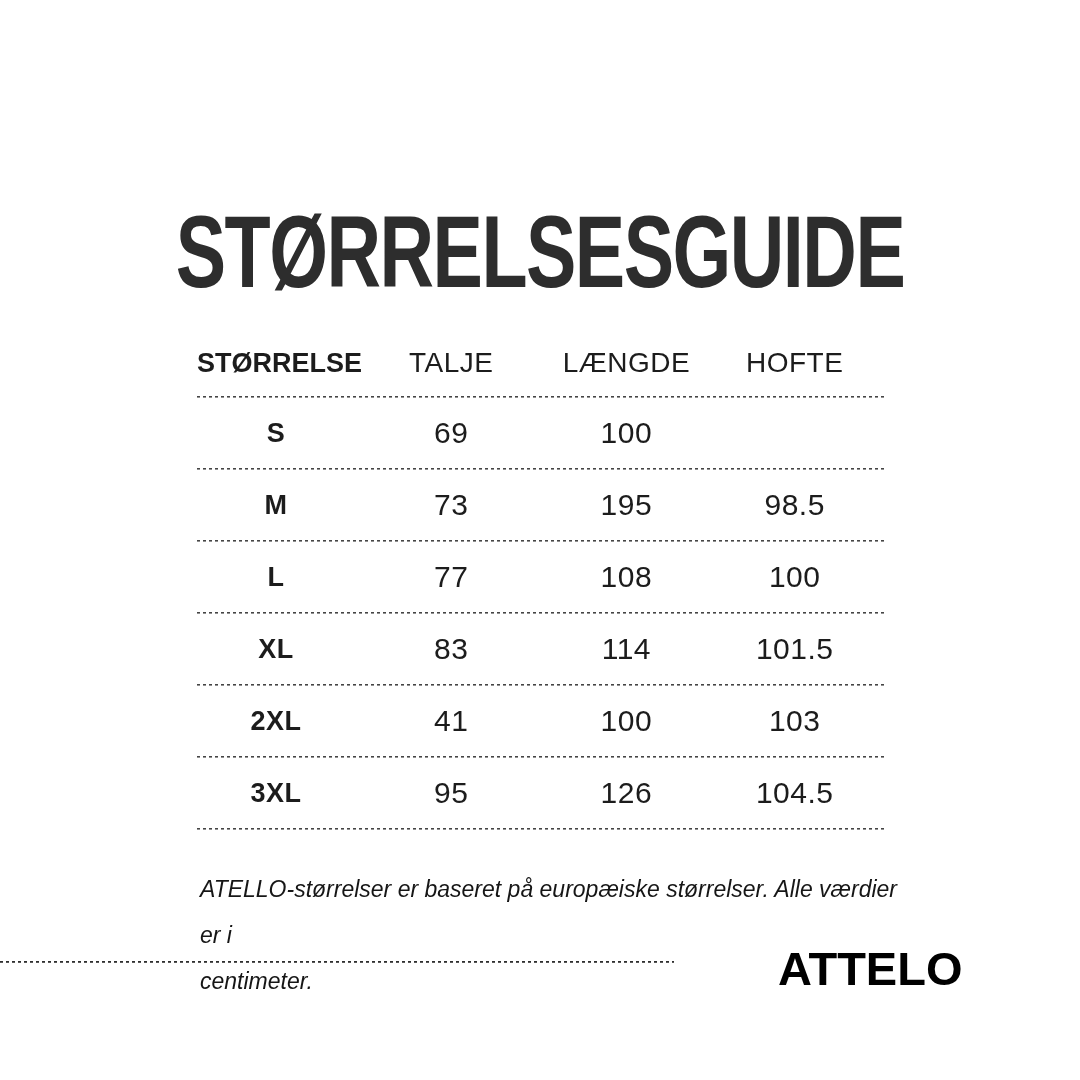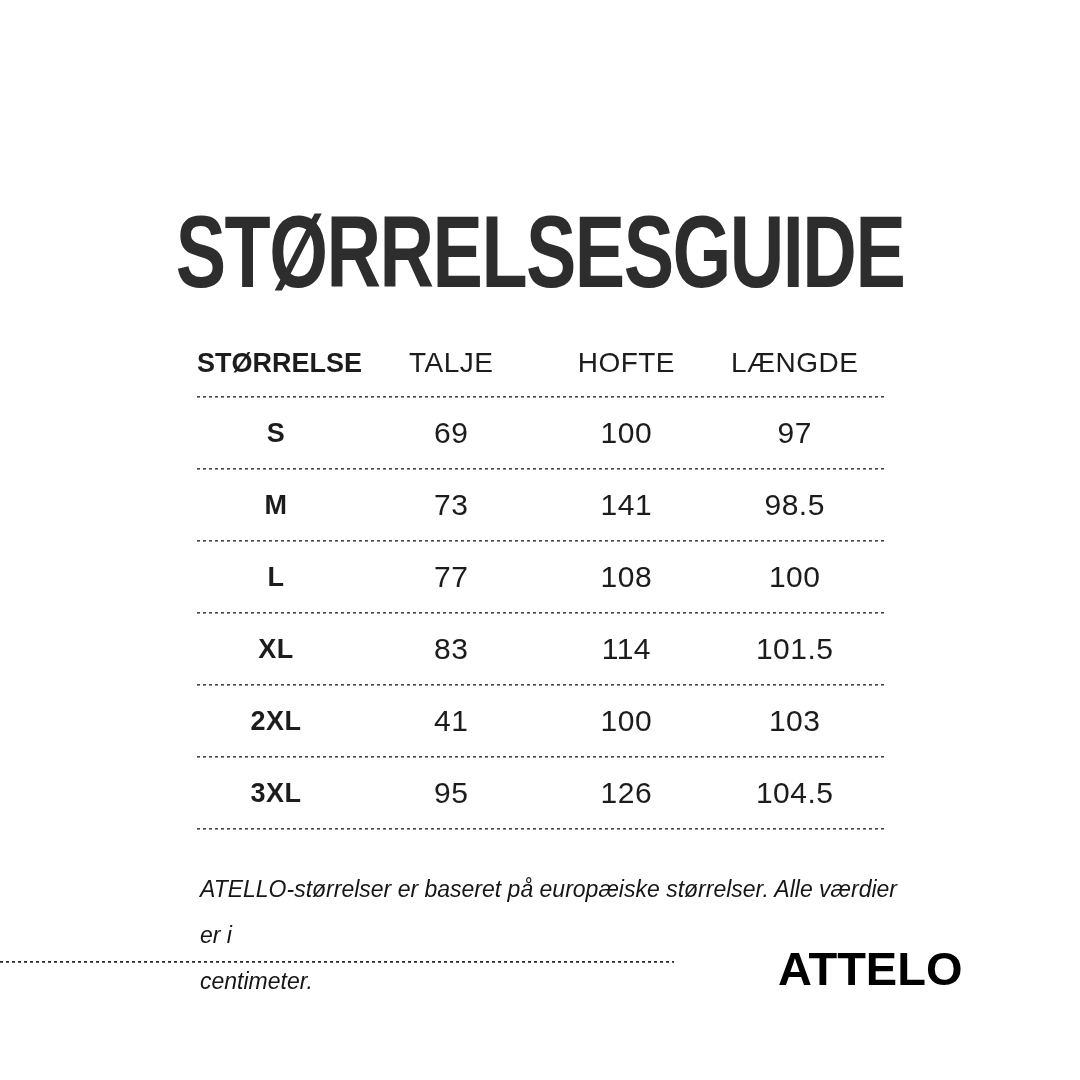--- a/index.html
+++ b/index.html
@@ -122,37 +122,36 @@
 
 <div class="canvas">
 
   <h1 class="title">STØRRELSESGUIDE</h1>
 
   <div class="table">
 
     <div class="trow header">
       <div class="cell size-col">STØRRELSE</div>
       <div class="cell">TALJE</div>
+      <div class="cell">LÆNGDE</div>
       <div class="cell">HOFTE</div>
-      <div class="cell">LÆNGDE</div>
     </div>
     <div class="divider"></div>
 
     <div class="trow">
       <div class="cell size-col-val">S</div>
       <div class="cell">69</div>
       <div class="cell">100</div>
-      <div class="cell">97</div>
     </div>
     <div class="divider"></div>
 
     <div class="trow">
       <div class="cell size-col-val">M</div>
       <div class="cell">73</div>
-      <div class="cell">141</div>
+      <div class="cell">195</div>
       <div class="cell">98.5</div>
     </div>
     <div class="divider"></div>
 
     <div class="trow">
       <div class="cell size-col-val">L</div>
       <div class="cell">77</div>
       <div class="cell">108</div>
       <div class="cell">100</div>
     </div>

